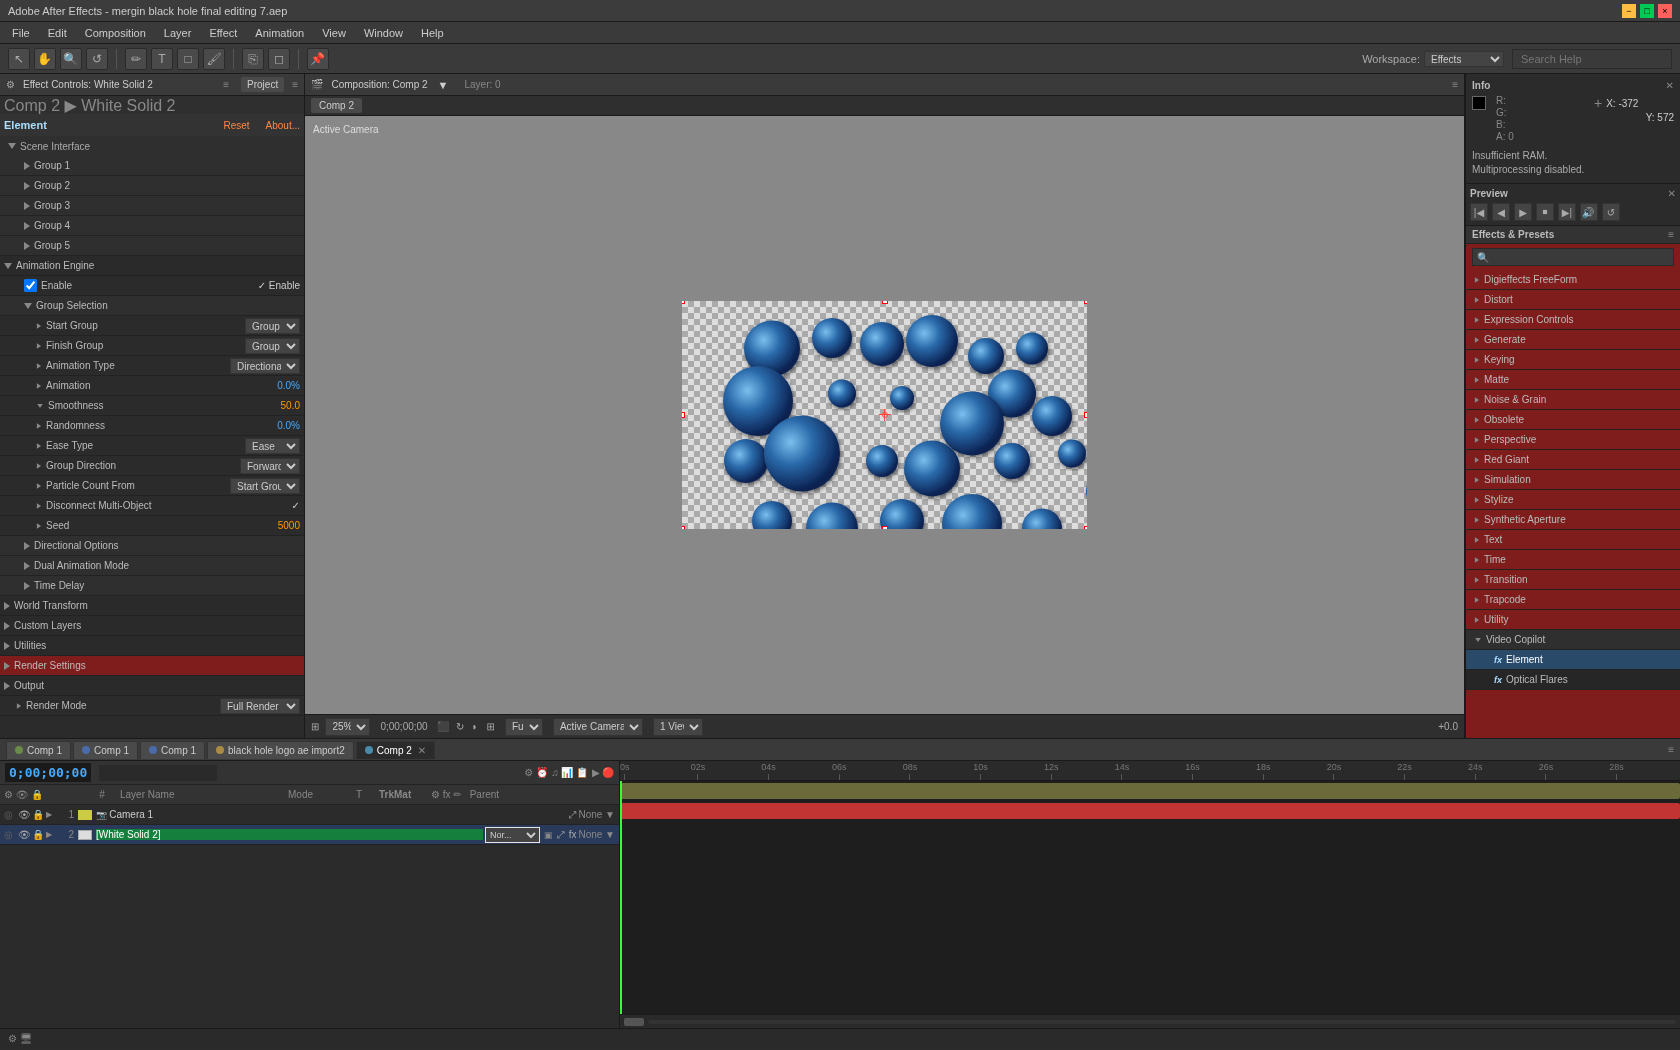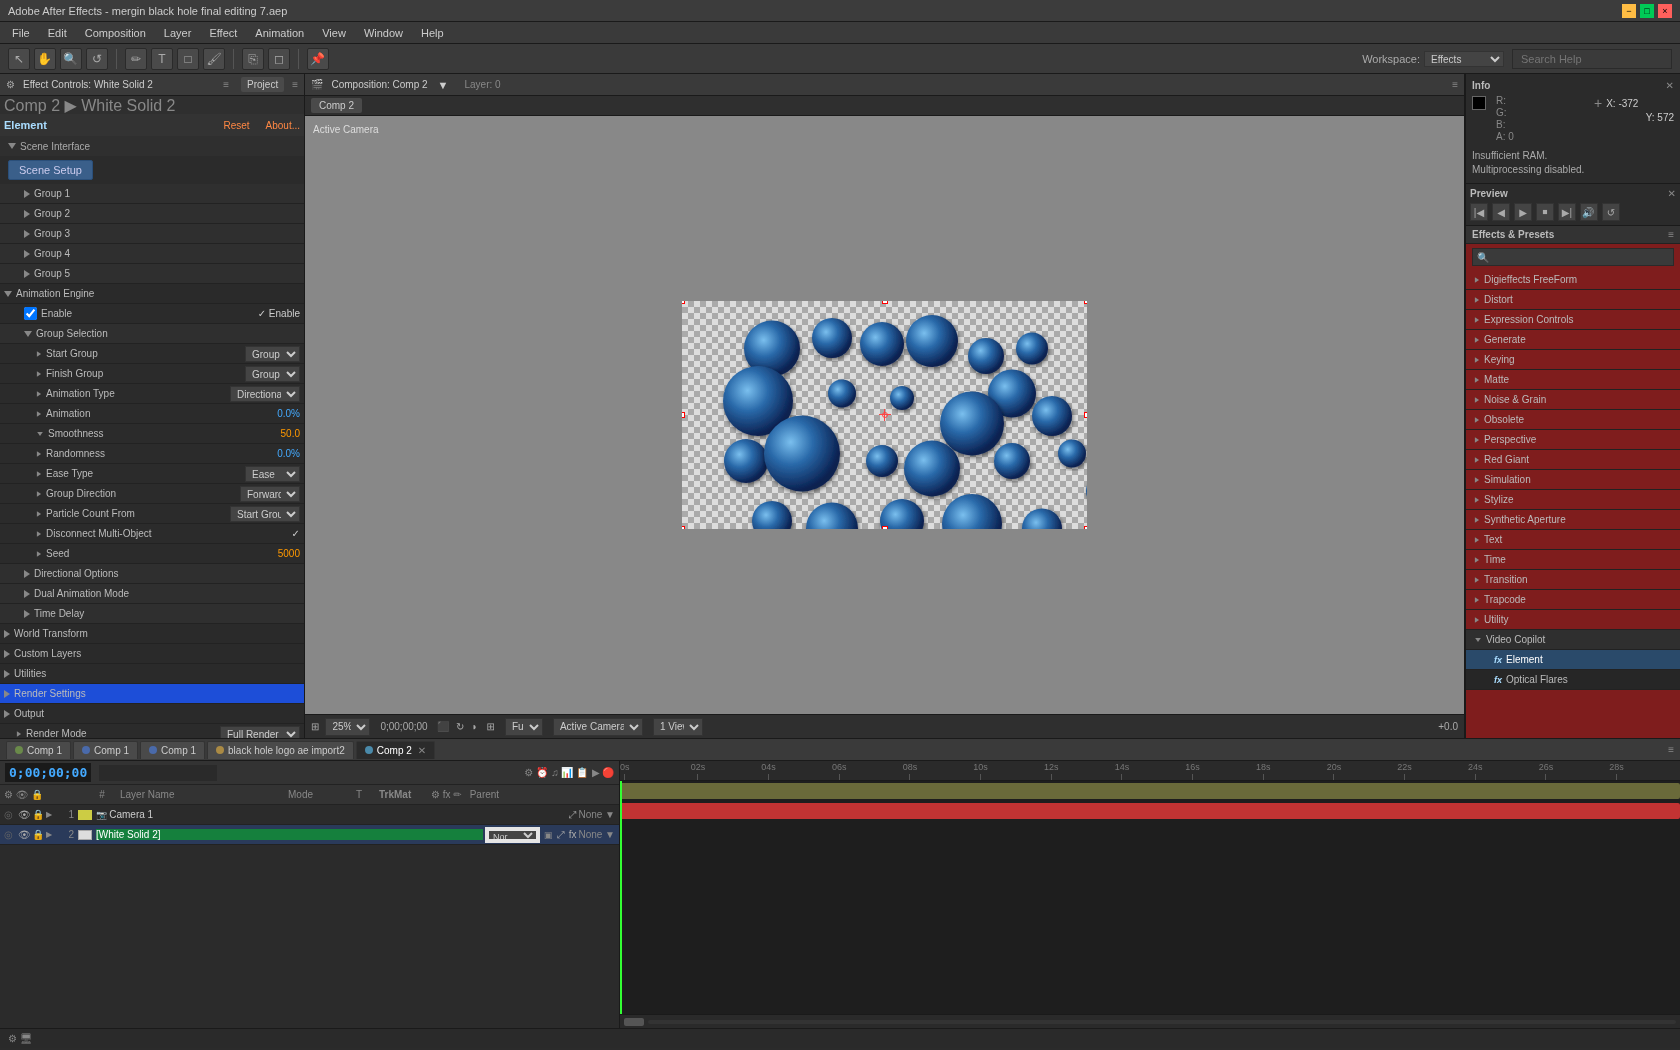--- a/index.html
+++ b/index.html
@@ -600,21 +600,21 @@
       white-space: nowrap;
     }
 
     .layer-name-text.selected-text {
       background: #15803d;
       color: #fff;
     }
 
     .layer-mode-select {
       background: #444;
-      border: 4px solid #e5e5e5;
+      border: 1px solid #e5e5e5;
       color: #ccc;
       font-size: 9px;
       width: 55px;
       height: 16px;
     }
 
     #timeline-right {
       flex: 1;
       background: #1e1e1e;
       display: flex;
@@ -754,23 +754,20 @@
         <div class="ec-header-row">
           <span style="font-size:11px;font-weight:bold;color:#aaddff;">Element</span>
           <span class="ec-reset-btn">Reset</span>
           <span class="ec-about-btn">About...</span>
         </div>
 
         <div class="ec-sub-header">
           <span class="triangle-down"></span>
           <span>Scene Interface</span>
         </div>
-        <div class="ec-button-row">
-          <button class="ec-blue-btn">Scene Setup</button>
-        </div>
 
         <div class="ec-group-header indent-1">
           <span class="triangle-right"></span>
           <span class="ec-group-name">Group 1</span>
         </div>
         <div class="ec-group-header indent-1">
           <span class="triangle-right"></span>
           <span class="ec-group-name">Group 2</span>
         </div>
         <div class="ec-group-header indent-1">
@@ -888,21 +885,21 @@
           <span class="ec-group-name">World Transform</span>
         </div>
         <div class="ec-group-header" style="background:#2a2a2a;">
           <span class="triangle-right"></span>
           <span class="ec-group-name">Custom Layers</span>
         </div>
         <div class="ec-group-header" style="background:#2a2a2a;">
           <span class="triangle-right"></span>
           <span class="ec-group-name">Utilities</span>
         </div>
-        <div class="ec-group-header" style="background:#1d4ed8;">
+        <div class="ec-group-header" style="background:#7f1d1d;">
           <span class="triangle-right"></span>
           <span class="ec-group-name">Render Settings</span>
         </div>
         <div class="ec-group-header" style="background:#2a2a2a;">
           <span class="triangle-right"></span>
           <span class="ec-group-name">Output</span>
         </div>
 
         <div class="ec-property-row">
           <span class="triangle-right" style="transform:scale(0.7);"></span>

